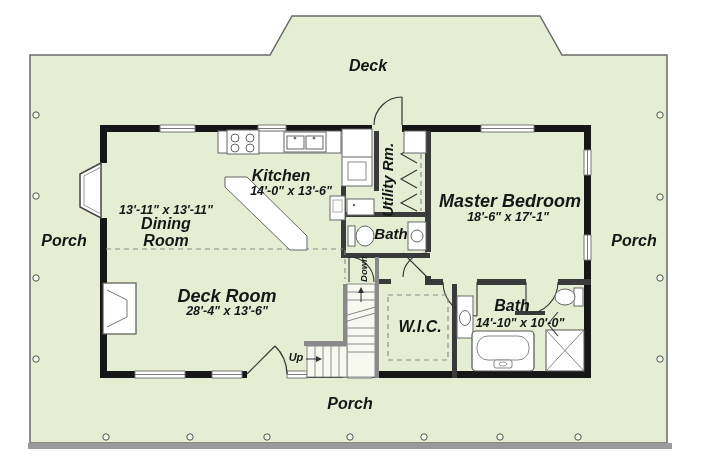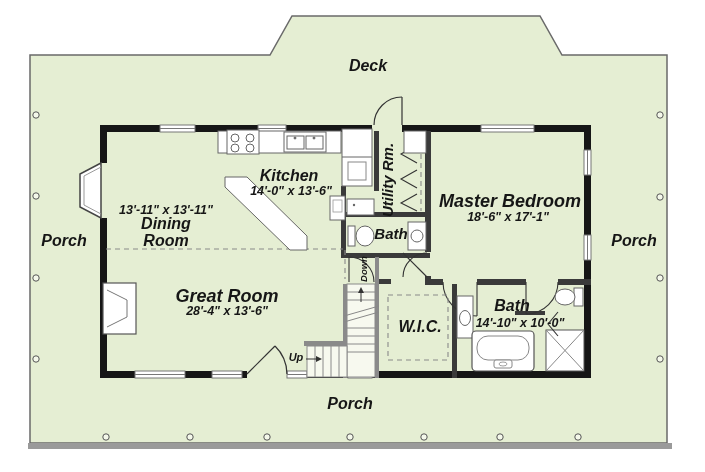--- a/index.html
+++ b/index.html
@@ -247,30 +247,30 @@
 
   <div class="lbl f17" style="left:368px;top:66px;">Deck</div>
   <div class="lbl f17" style="left:64px;top:241px;">Porch</div>
   <div class="lbl f17" style="left:634px;top:241px;">Porch</div>
   <div class="lbl f17" style="left:350px;top:404px;">Porch</div>
 
   <div class="lbl f17" style="left:166px;top:185px;margin-top:48px;">Dining
 Room</div>
   <div class="lbl dims" style="left:166px;top:211px;">13'-11" x 13'-11"</div>
 
-  <div class="lbl f17" style="left:289px;top:176px;text-align:center;">Kitchen</div>
+  <div class="lbl f17" style="left:281px;top:176px;text-align:center;">Kitchen</div>
   <div class="lbl dims" style="left:291px;top:192px;">14'-0" x 13'-6"</div>
 
   <div class="lbl rot f15" style="left:388px;top:180px;">Utility Rm.</div>
   <div class="lbl f15" style="left:391px;top:234px;">Bath</div>
 
   <div class="lbl f18" style="left:510px;top:201px;">Master Bedroom</div>
   <div class="lbl dims" style="left:508px;top:218px;">18'-6" x 17'-1"</div>
 
-  <div class="lbl f18" style="left:227px;top:296px;">Great Room</div>
+  <div class="lbl f18" style="left:227px;top:296px;">Deck Room</div>
   <div class="lbl dims" style="left:227px;top:312px;">28'-4" x 13'-6"</div>
 
   <div class="lbl f16" style="left:420px;top:327px;font-style:italic;">W.I.C.</div>
 
   <div class="lbl f16" style="left:512px;top:306px;">Bath</div>
   <div class="lbl dims" style="left:520px;top:324px;">14'-10" x 10'-0"</div>
 
   <div class="lbl f10" style="left:296px;top:358px;">Up</div>
   <div class="lbl rot f9" style="left:364px;top:269px;">Down</div>
 </div>

